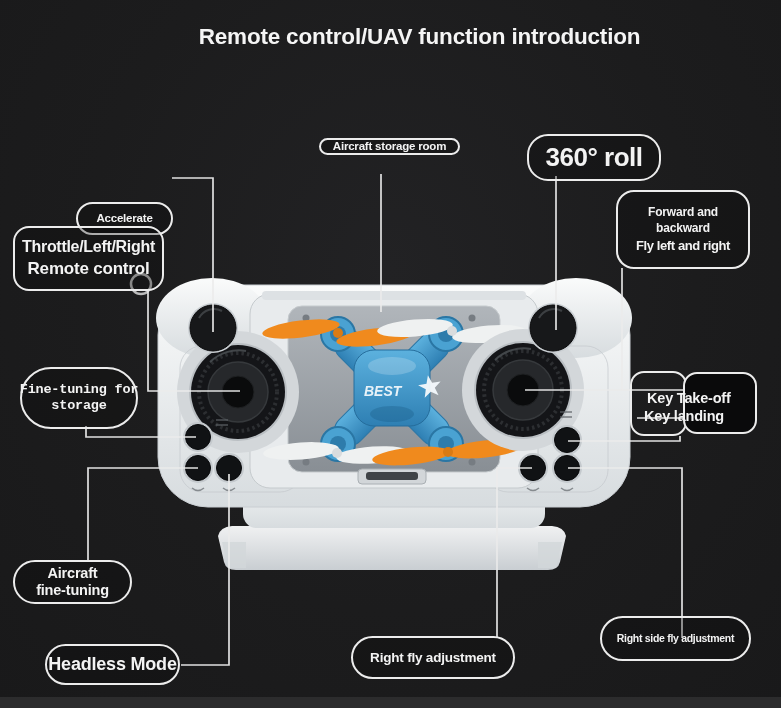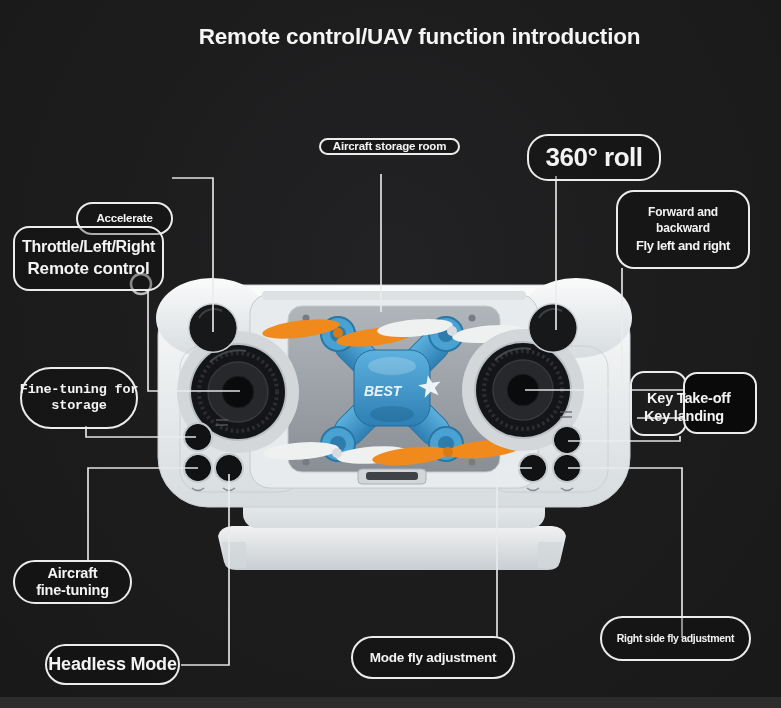--- a/index.html
+++ b/index.html
@@ -253,21 +253,21 @@
   <div class="pill" id="lbl-backwards">
     <span>Aircraft</span>
     <span>fine-tuning</span>
   </div>
 
   <div class="pill" id="lbl-headless">
     <span>Headless Mode</span>
   </div>
 
   <div class="pill" id="lbl-leftfly">
-    <span>Mode fly adjustment</span>
+    <span>Right fly adjustment</span>
   </div>
 
   <div class="pill" id="lbl-rightfly">
     <span>Right side fly adjustment</span>
   </div>
 
   <div class="bottom-strip"></div>
 </div>
 
 </body></html>

